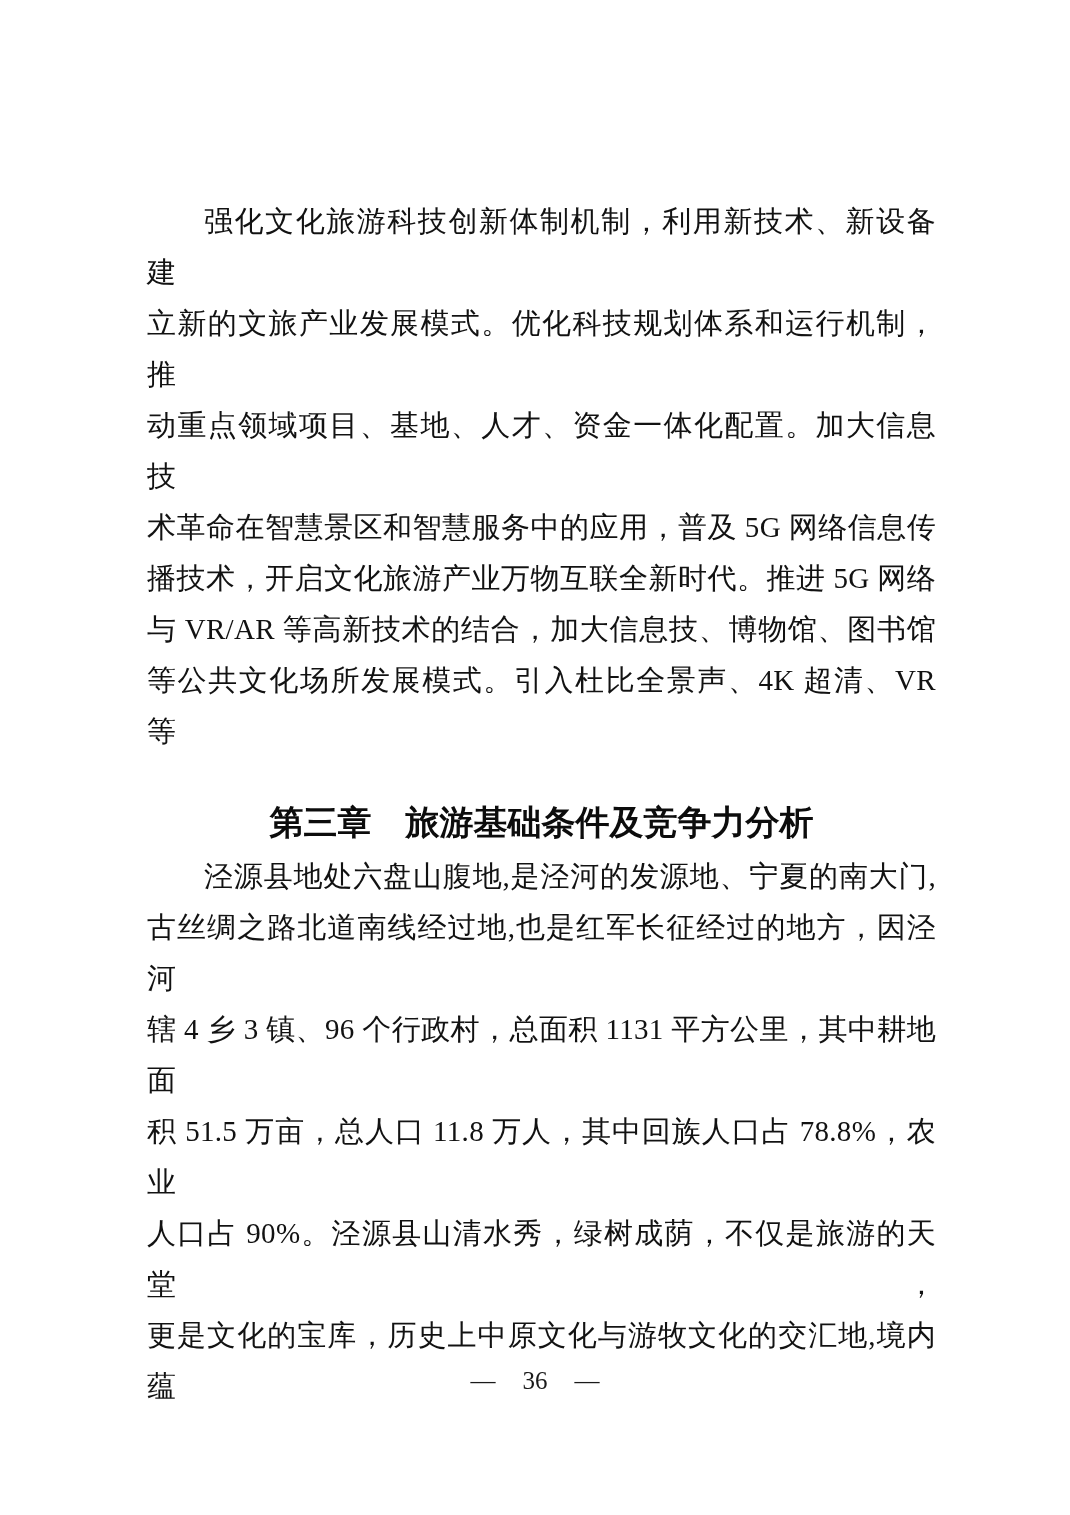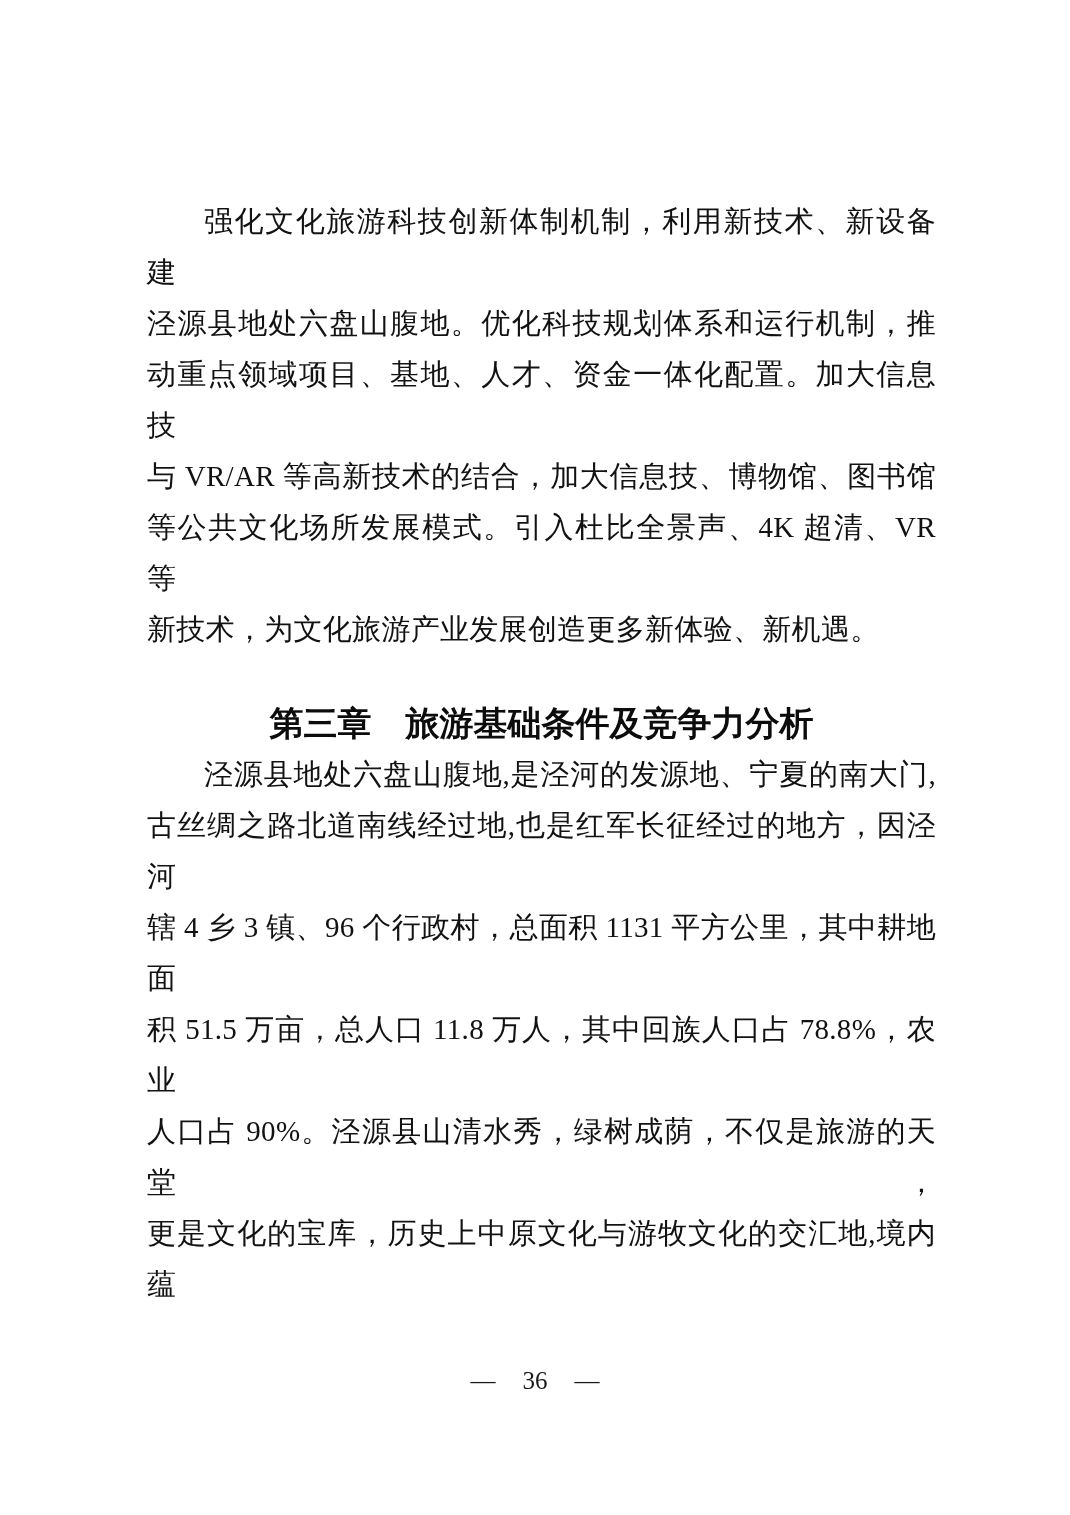--- a/index.html
+++ b/index.html
@@ -34,21 +34,21 @@
   }
   .line.first { text-indent: 57px; }
   .line.last  { text-align-last: left; }
   .chapter-heading {
     margin: 43px 0 0 0;
     font-size: 34px;
     font-weight: bold;
     line-height: 51px;
     text-align: center;
     white-space: pre;
-    font-family: Liberation Serif, serif;
+    font-family: Liberation Mono, monospace;
     color: #0c0c0c;
   }
   .section-heading {
     margin: 39px 0 0 0;
     padding-left: 55px;
     font-size: 29px;
     font-weight: bold;
     line-height: 51px;
     font-family: "Liberation Sans", "DejaVu Sans", sans-serif;
     color: #151515;
@@ -70,25 +70,26 @@
   }
 </style>
 </head>
 <body>
 
 <div class="page">
   <div class="content">
 
     <p class="para">
       <span class="line first">强化文化旅游科技创新体制机制，利用新技术、新设备建</span>
-      <span class="line">泾源县地处六盘山腹地。优化科技规划体系和运行机制，推</span>
+      <span class="line">立新的文旅产业发展模式。优化科技规划体系和运行机制，推</span>
       <span class="line">动重点领域项目、基地、人才、资金一体化配置。加大信息技</span>
+      <span class="line">术革命在智慧景区和智慧服务中的应用，普及 5G 网络信息传</span>
+      <span class="line">播技术，开启文化旅游产业万物互联全新时代。推进 5G 网络</span>
       <span class="line">与 VR/AR 等高新技术的结合，加大信息技、博物馆、图书馆</span>
       <span class="line">等公共文化场所发展模式。引入杜比全景声、4K 超清、VR 等</span>
-      <span class="line last">新技术，为文化旅游产业发展创造更多新体验、新机遇。</span>
     </p>
 
     <h1 class="chapter-heading">第三章　旅游基础条件及竞争力分析</h1>
 
 
     <p class="para body-para">
       <span class="line first">泾源县地处六盘山腹地,是泾河的发源地、宁夏的南大门,</span>
       <span class="line">古丝绸之路北道南线经过地,也是红军长征经过的地方，因泾河</span>
       <span class="line">辖 4 乡 3 镇、96 个行政村，总面积 1131 平方公里，其中耕地面</span>
       <span class="line">积 51.5 万亩，总人口 11.8 万人，其中回族人口占 78.8%，农业</span>

